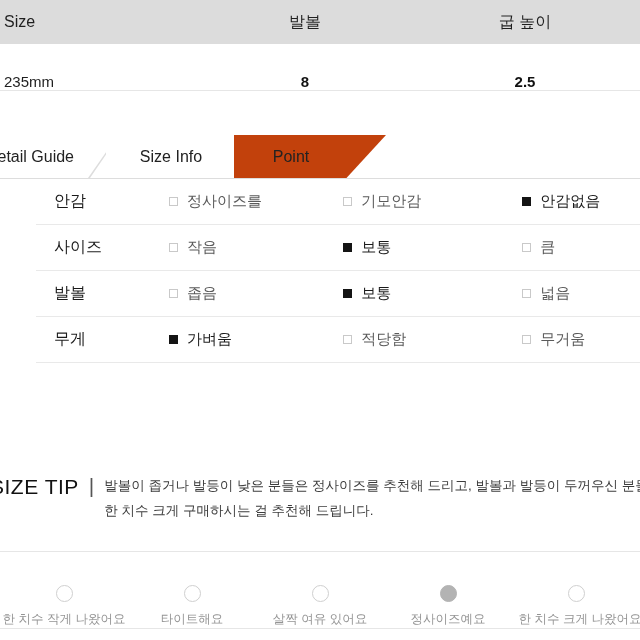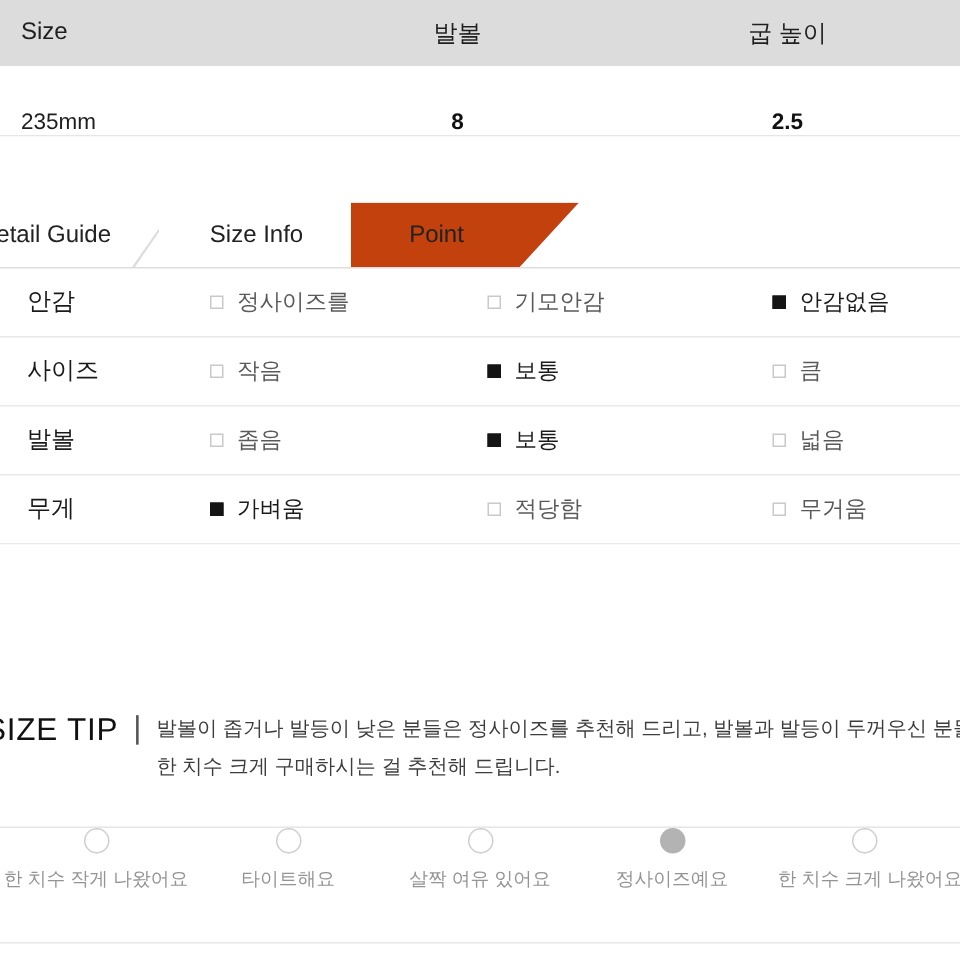--- a/index.html
+++ b/index.html
@@ -26,21 +26,21 @@
     display: flex;
     align-items: center;
   }
   .size-body {
     height: 46px;
     background: #ffffff;
     display: flex;
     align-items: flex-end;
     border-bottom: 1px solid #e6e6e6;
   }
-  .col-size   { width: 200px; padding-left: 14px; box-sizing: border-box; text-align: left; }
+  .col-size   { width: 200px; padding-left: 4px; box-sizing: border-box; text-align: left; }
   .col-width  { width: 210px; text-align: center; }
   .col-heel   { width: 230px; text-align: center; }
 
   .size-head .col-size,
   .size-head .col-width,
   .size-head .col-heel {
     font-size: 16px;
     font-weight: 400;
     color: #1f1f1f;
   }
@@ -112,20 +112,21 @@
   
   .spec-table {
     width: 640px;
     background: #ffffff;
   }
   .spec-row {
     height: 45px;
     display: flex;
     align-items: center;
     border-bottom: 1px solid #e9e9e9;
+    margin-left: 36px;
   }
   .spec-label {
     width: 140px;
     padding-left: 18px;
     box-sizing: border-box;
     font-size: 16px;
     color: #1a1a1a;
   }
   .spec-opt {
     display: flex;
@@ -199,21 +200,21 @@
   .fit-survey {
     position: absolute;
     left: 0;
     top: 551px;
     width: 640px;
     height: 78px;
     border-top: 1px solid #e6e6e6;
     border-bottom: 1px solid #e6e6e6;
     box-sizing: border-box;
     display: flex;
-    align-items: flex-start;
+    align-items: flex-end;
     background: #ffffff;
   }
   .fit-opt {
     width: 128px;
     display: flex;
     flex-direction: column;
     align-items: center;
     justify-content: center;
   }
   .radio {

